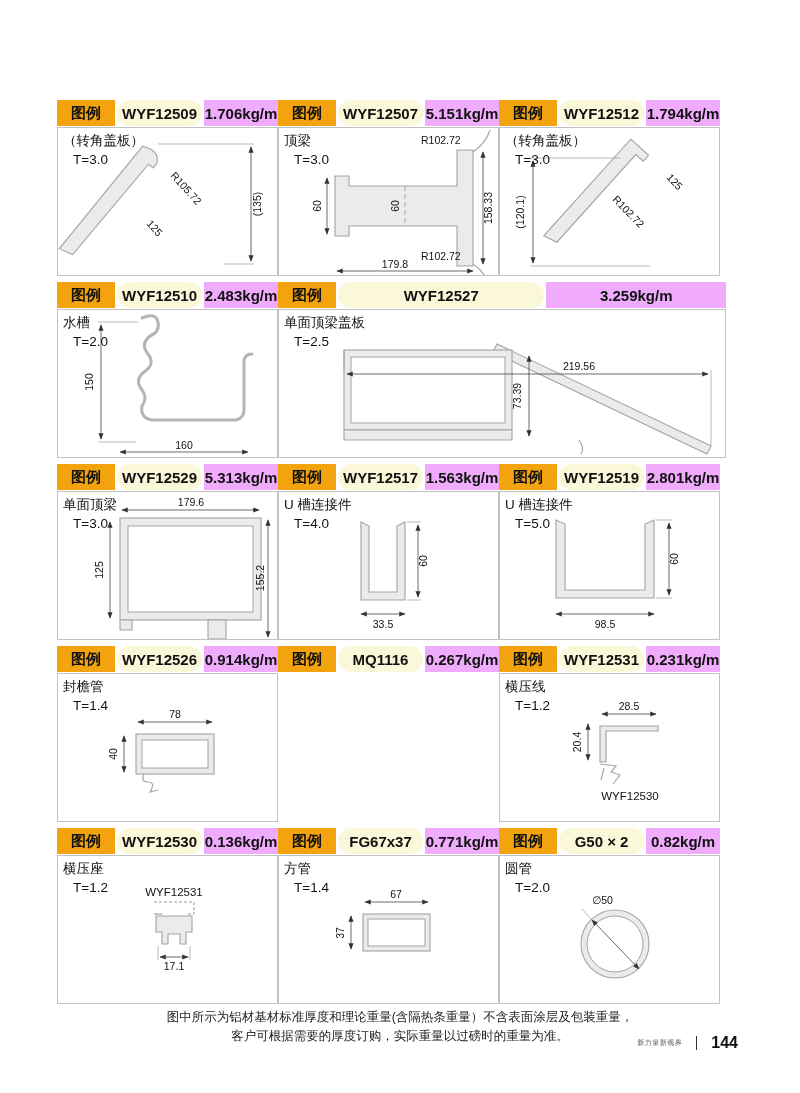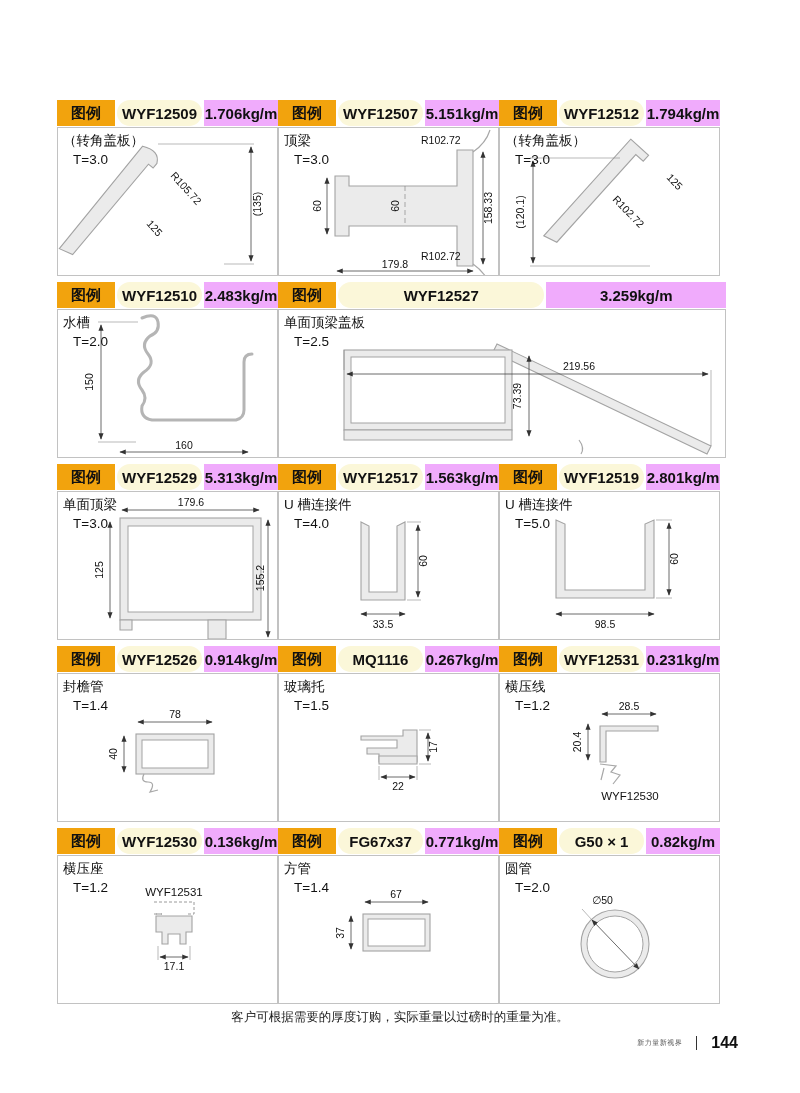--- a/index.html
+++ b/index.html
@@ -283,38 +283,20 @@
           </svg>
         </div>
       </div>
 
       <div class="cell">
         <div class="hdr">
           <div class="legend">图例</div>
           <div class="code">MQ1116</div>
           <div class="wt">0.267kg/m</div>
         </div>
-        <div class="body">
-          <div class="lbl">
-            <div>玻璃托</div>
-            <div class="t">T=1.5</div>
-          </div>
-          <svg width="219" height="147" viewBox="0 0 219 147">
-            <path class="prof" d="M82,62 h42 v-6 h14 v32 h-38 v-8 h-12 v-6 h30 v-8 h-36 z"></path>
-            <path class="prof" d="M100,82 h38 v8 h-38 z"></path>
-            <line class="ext" x1="140" y1="56" x2="152" y2="56"></line>
-            <line class="ext" x1="140" y1="90" x2="152" y2="90"></line>
-            <line class="dim" x1="149" y1="59" x2="149" y2="87" marker-start="url(#ar)" marker-end="url(#ar)"></line>
-            <text class="d" text-anchor="middle" transform="rotate(-90 158 73)" x="158" y="73">17</text>
-            <line class="ext" x1="100" y1="92" x2="100" y2="106"></line>
-            <line class="ext" x1="138" y1="92" x2="138" y2="106"></line>
-            <line class="dim" x1="102" y1="103" x2="136" y2="103" marker-start="url(#ar)" marker-end="url(#ar)"></line>
-            <text class="d" text-anchor="middle" x="119" y="116">22</text>
-          </svg>
-        </div>
       </div>
 
       <div class="cell">
         <div class="hdr">
           <div class="legend">图例</div>
           <div class="code">WYF12531</div>
           <div class="wt">0.231kg/m</div>
         </div>
         <div class="body">
           <div class="lbl">
@@ -377,41 +359,42 @@
             <text class="d" text-anchor="middle" x="117" y="42">67</text>
             <line class="dim" x1="72" y1="60" x2="72" y2="93" marker-start="url(#ar)" marker-end="url(#ar)"></line>
             <text class="d" text-anchor="middle" transform="rotate(-90 65 77)" x="65" y="77">37</text>
           </svg>
         </div>
       </div>
 
       <div class="cell">
         <div class="hdr">
           <div class="legend">图例</div>
-          <div class="code">G50 × 1</div>
+          <div class="code">G50 × 2</div>
           <div class="wt">0.82kg/m</div>
         </div>
         <div class="body">
           <div class="lbl">
             <div>圆管</div>
             <div class="t">T=2.0</div>
           </div>
           <svg width="219" height="147" viewBox="0 0 219 147">
             <circle class="prof" cx="115" cy="88" r="34"></circle>
             <circle class="hole" cx="115" cy="88" r="28"></circle>
             <line class="dim" x1="92" y1="64" x2="139" y2="113" marker-start="url(#ar)" marker-end="url(#ar)"></line>
             <line class="ext" x1="92" y1="64" x2="82" y2="53"></line>
             <text class="d" x="92" y="48">∅50</text>
           </svg>
         </div>
       </div>
     </div>
   </div>
 
   <div class="footer">
+    <div>图中所示为铝材基材标准厚度和理论重量(含隔热条重量）不含表面涂层及包装重量，</div>
     <div>客户可根据需要的厚度订购，实际重量以过磅时的重量为准。</div>
   </div>
 
   <div class="pagemark">
     <span class="brand">新力量新视界</span>
     <span class="bar"></span>
     <span class="pnum">144</span>
   </div>
 </div>
 

